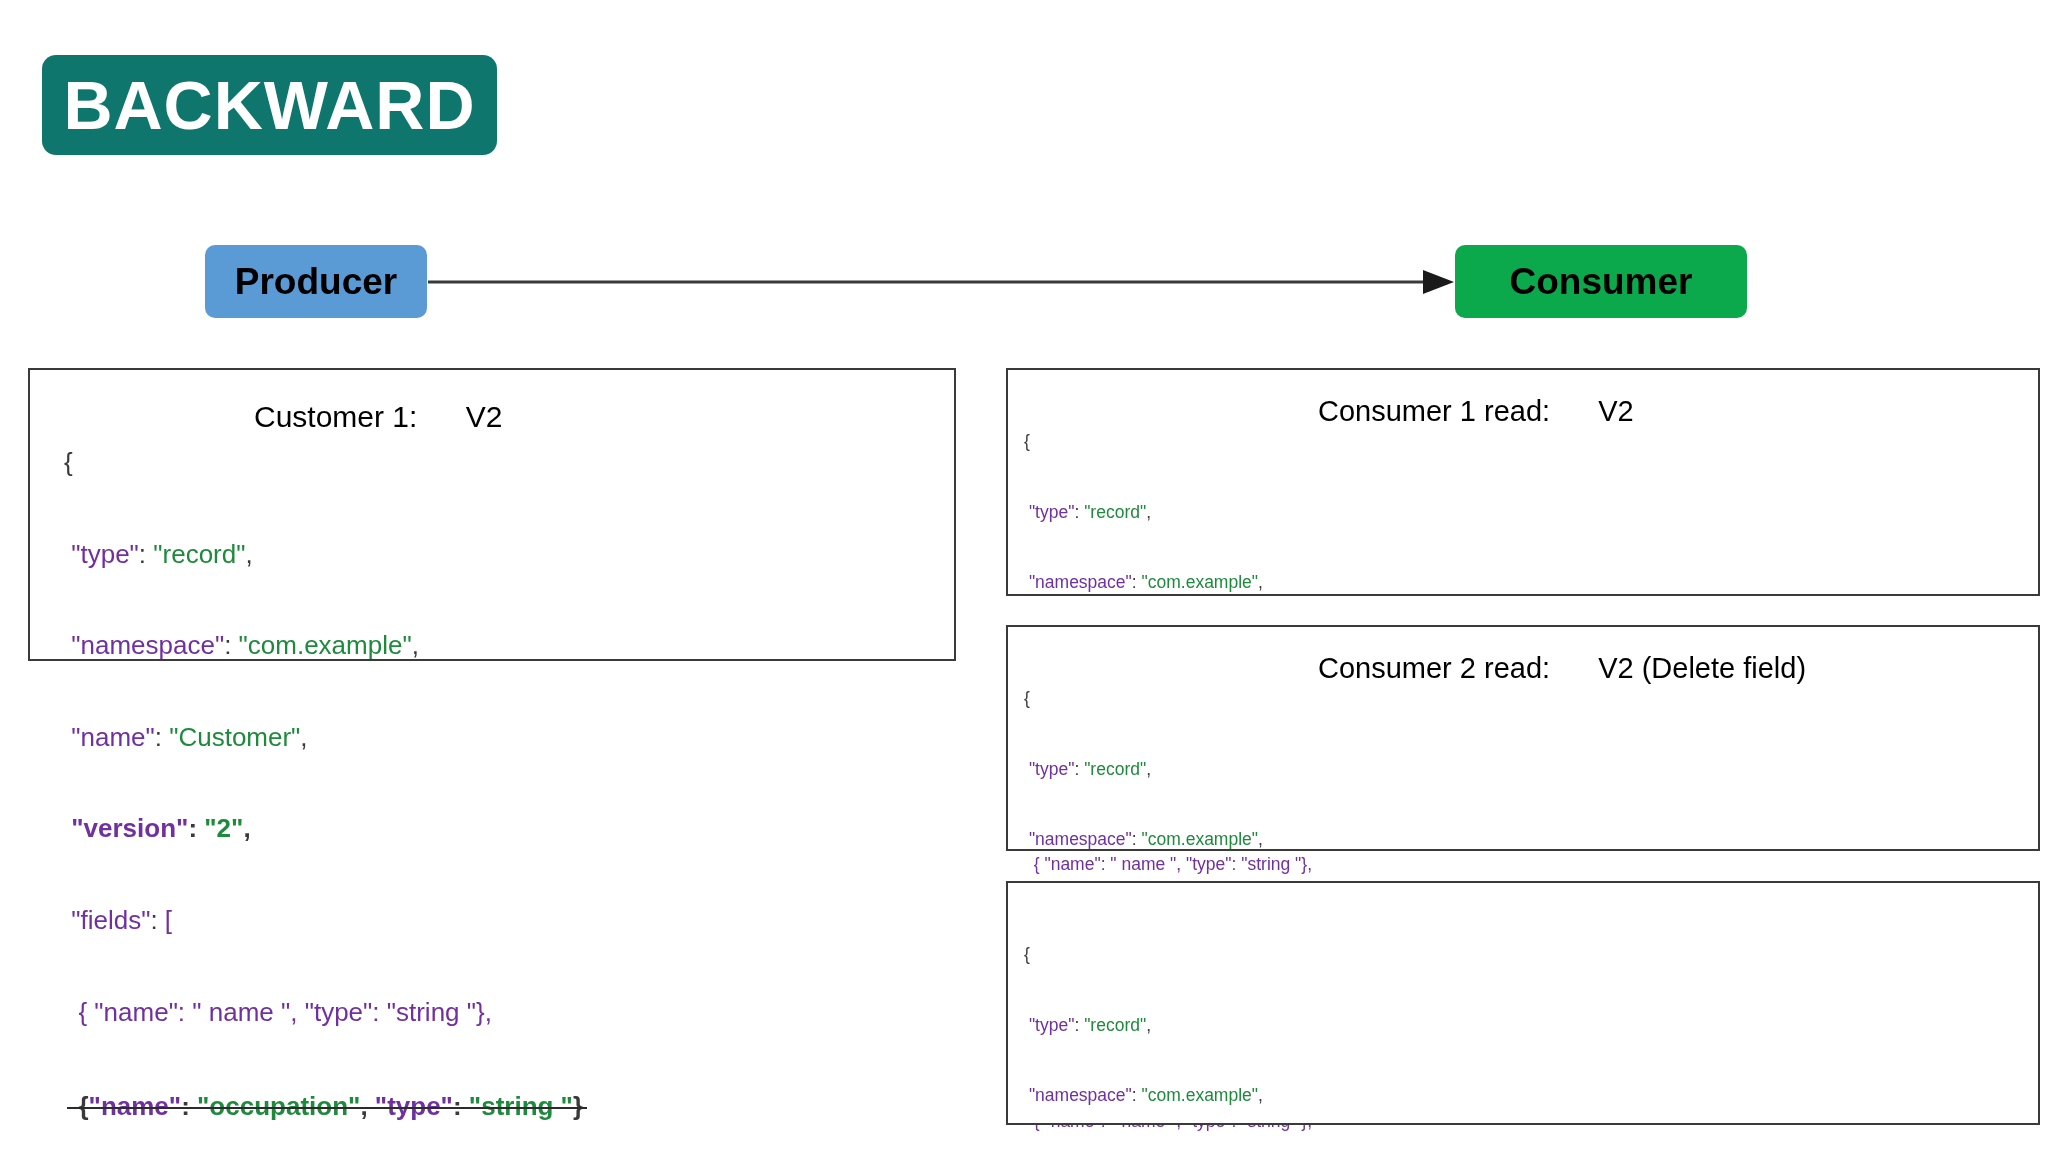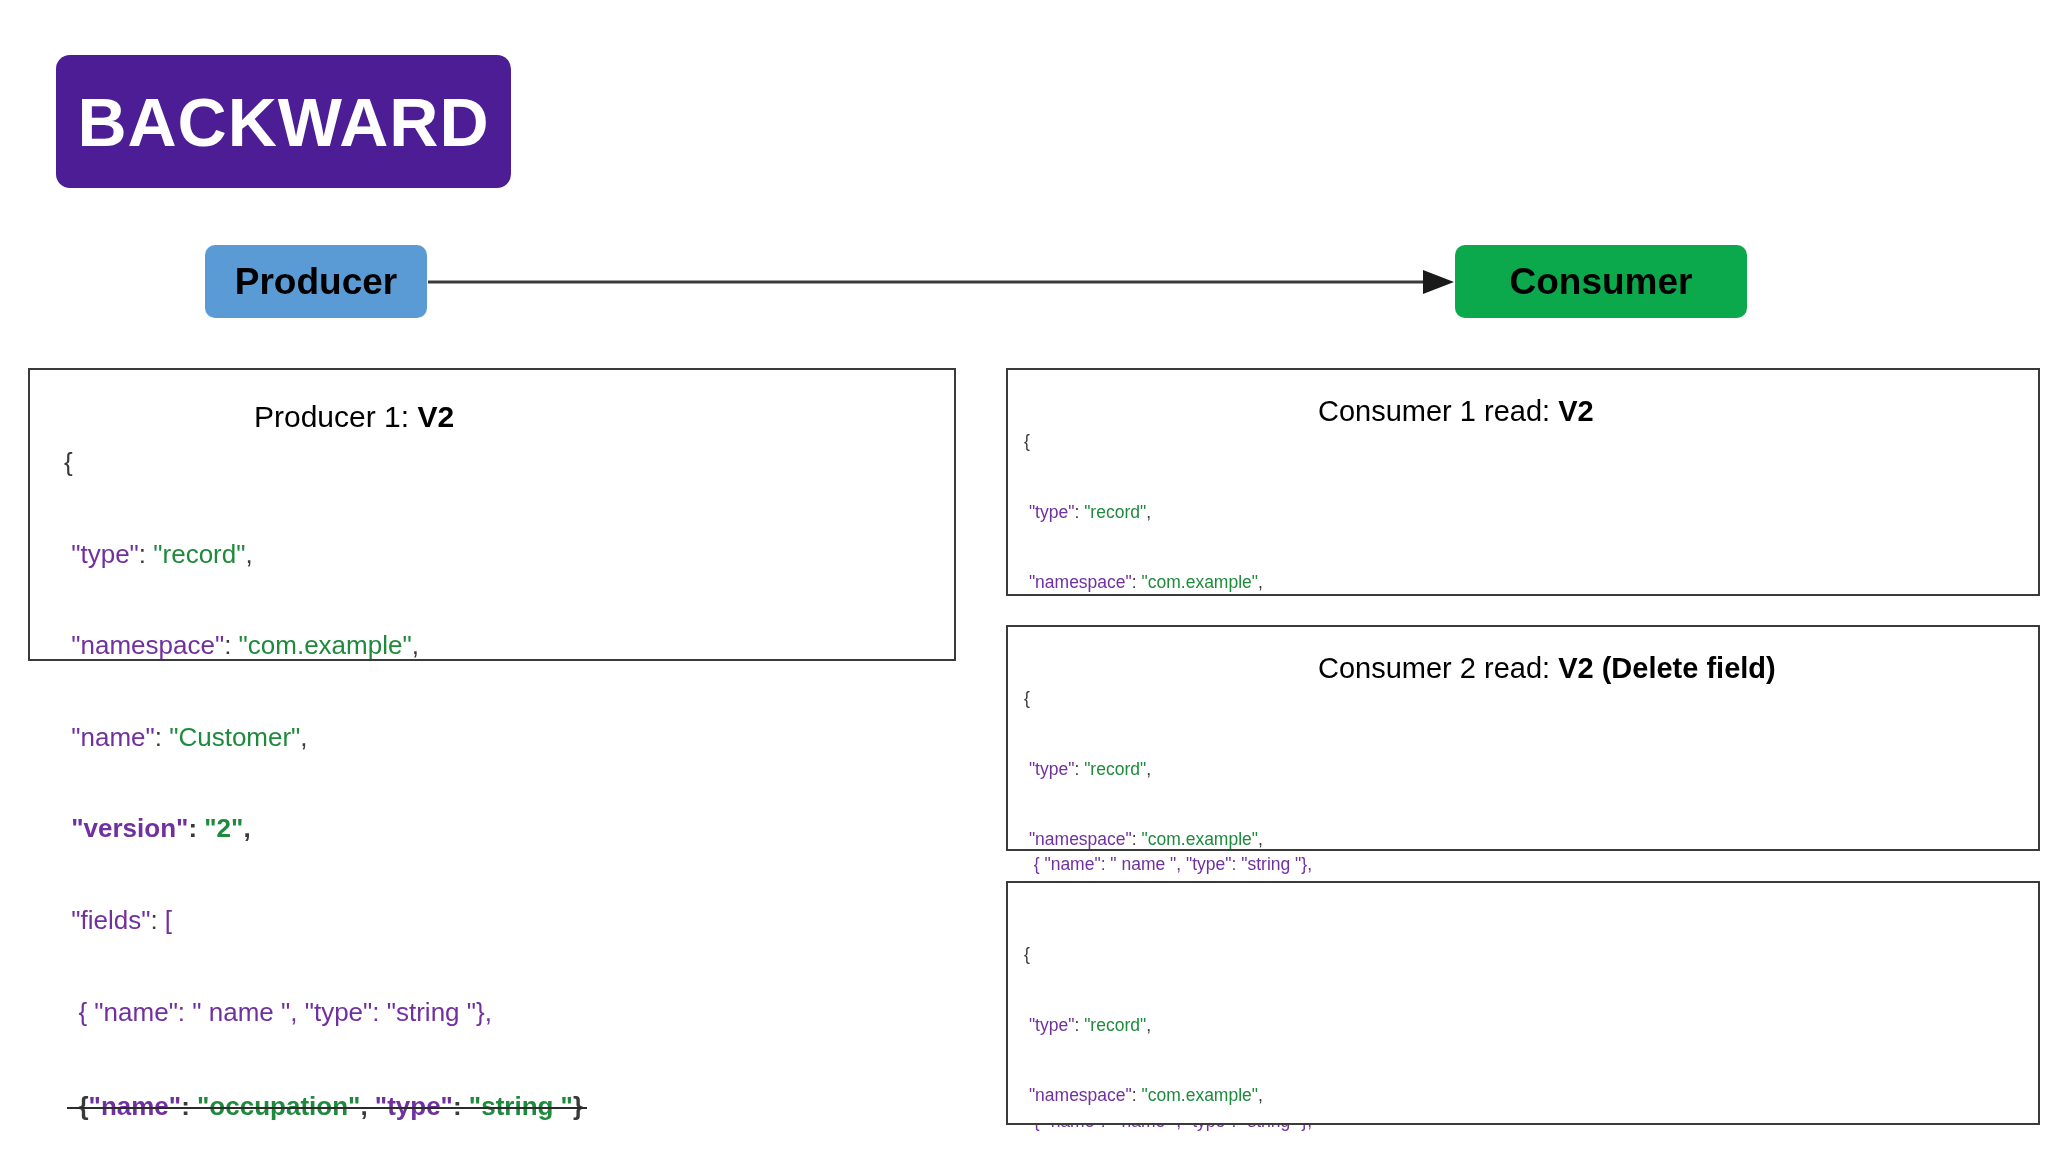--- a/index.html
+++ b/index.html
@@ -12,25 +12,25 @@
     height: 1152px;
     position: relative;
     overflow: hidden;
     font-family: "Liberation Sans", sans-serif;
     -webkit-font-smoothing: antialiased;
   }
 
   
   #backward-badge {
     position: absolute;
-    left: 56px;
+    left: 42px;
     top: 55px;
     width: 455px;
-    height: 133px;
-    background: #4c1d95;
+    height: 100px;
+    background: #0f766e;
     border-radius: 14px;
     display: flex;
     align-items: center;
     justify-content: center;
   }
   #backward-badge .label {
     color: #ffffff;
     font-size: 68px;
     font-weight: 700;
     letter-spacing: 1px;
@@ -82,21 +82,21 @@
     border: 2px solid #3a3a3a;
     box-sizing: border-box;
   }
   .schema-title {
     position: absolute;
     color: #000000;
     font-weight: 400;
     white-space: nowrap;
     line-height: 1;
   }
-  .schema-title b { font-weight: 700; }
+  .schema-title b { font-weight: 400; margin-left: 40px; }
 
   .code {
     position: absolute;
     white-space: pre;
     font-family: "Liberation Sans", sans-serif;
   }
   .code .ln { display: block; white-space: pre; }
   .k { color: #7030A0; }          
   .v { color: #1E8A3C; }          
   .p { color: #3a3a3a; }      
@@ -145,21 +145,21 @@
   <line x1="0" y1="20" x2="995" y2="20" stroke="#3a3a3a" stroke-width="3"></line>
   <polygon points="995,8 1026,20 995,32" fill="#1a1a1a"></polygon>
 </svg>
 
 <div id="consumer-pill" class="flow-pill">
   <span class="label">Consumer</span>
 </div>
 
 <div id="producer-schema-box" class="schema-box">
   <div class="schema-title">
-    <span>Producer 1: </span><b>V2</b>
+    <span>Customer 1: </span><b>V2</b>
   </div>
   <div class="code">
     <span class="ln"><span class="p">{</span></span>
     <span class="ln"> <span class="k">"type"</span><span class="p">: </span><span class="v">"record"</span><span class="p">,</span></span>
     <span class="ln"> <span class="k">"namespace"</span><span class="p">: </span><span class="v">"com.example"</span><span class="p">,</span></span>
     <span class="ln"> <span class="k">"name"</span><span class="p">: </span><span class="v">"Customer"</span><span class="p">,</span></span>
     <span class="ln"> <span class="k b">"version"</span><span class="p b">: </span><span class="v b">"2"</span><span class="p b">,</span></span>
     <span class="ln"> <span class="k">"fields"</span><span class="p">: </span><span class="k">[</span></span>
     <span class="ln tall">  <span class="k">{ "name": " name ", "type": "string "},</span></span>
     <span class="ln tall">  <span class="strike"><span class="p b">{</span><span class="k b">"name"</span><span class="p b">: </span><span class="v b">"occupation"</span><span class="p b">, </span><span class="k b">"type"</span><span class="p b">: </span><span class="v b">"string "</span><span class="p b">}</span></span></span>

